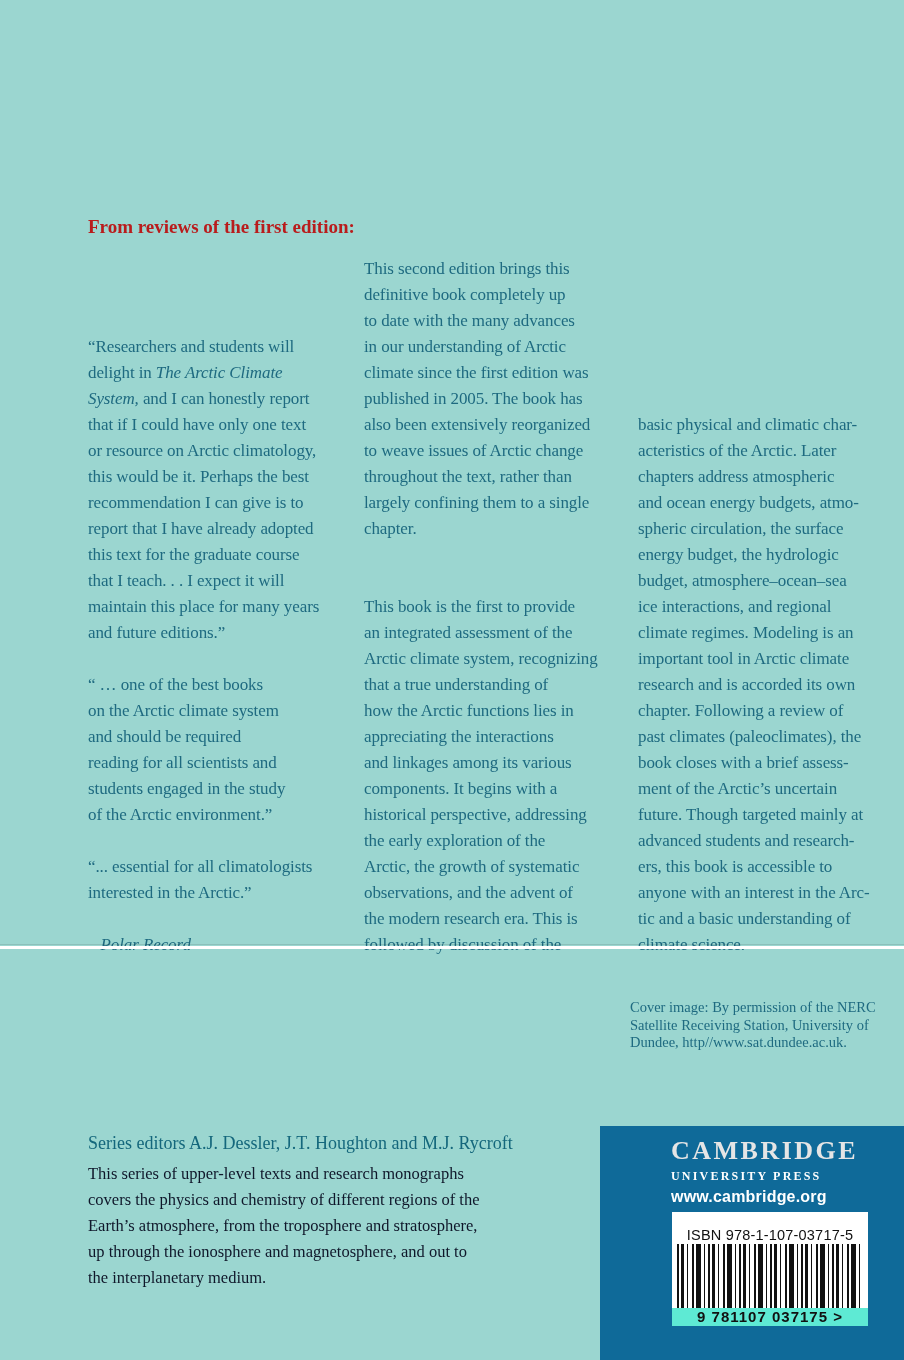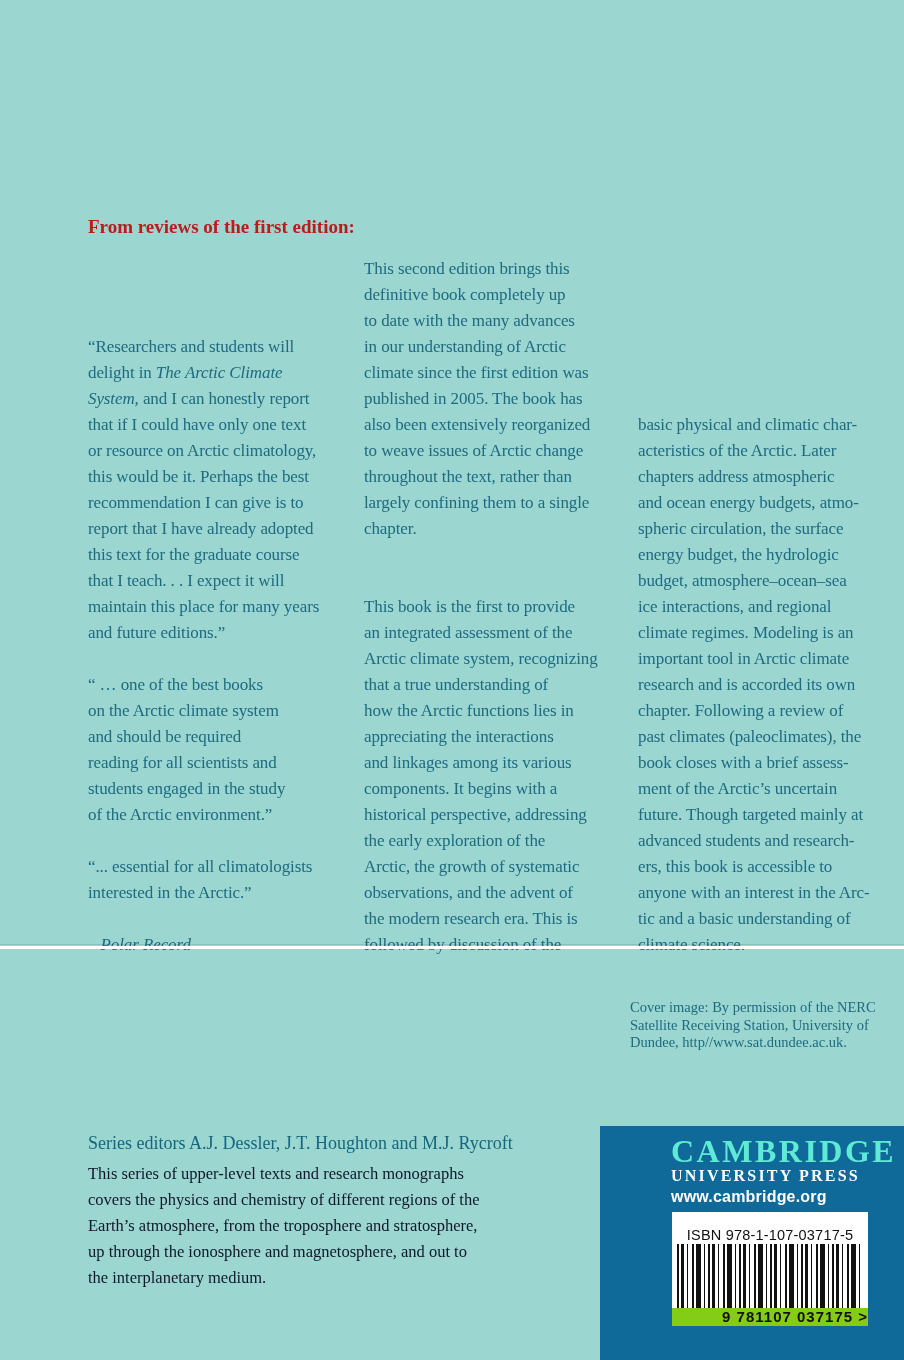--- a/index.html
+++ b/index.html
@@ -58,26 +58,26 @@
     font-size:16.5px;line-height:26px;white-space:pre-line;
     color:#0f172a;
   }
   .publisher-panel{
     position:absolute;left:600px;top:1126px;width:304px;height:234px;
     background:#0f6a99;
   }
   .pub-inner{position:absolute;left:71px;top:10px;width:198px;}
   .pub-name{
     font-family:"Liberation Serif", serif;font-weight:bold;
-    color:#5eead4;font-size:32px;line-height:30px;letter-spacing:2.5px;
+    color:#e5e5e5;font-size:26px;line-height:30px;letter-spacing:2.5px;
     white-space:nowrap;
   }
   .pub-subname{
     font-family:"Liberation Serif", serif;font-weight:bold;
-    color:#ffffff;font-size:16px;line-height:20px;letter-spacing:2.2px;
+    color:#ffffff;font-size:12px;line-height:20px;letter-spacing:2.2px;
     white-space:nowrap;
   }
   .pub-web{
     font-family:"Liberation Sans", sans-serif;font-weight:bold;
     color:#ffffff;font-size:16px;line-height:22px;letter-spacing:0.2px;
   }
   .barcode-box{
     position:absolute;left:72px;top:86px;width:196px;height:104px;
     background:#ffffff;
   }
@@ -93,22 +93,22 @@
       #111 0 2px, #fff 2px 4px,
       #111 4px 7px, #fff 7px 10px,
       #111 10px 11px, #fff 11px 15px,
       #111 15px 17px, #fff 17px 19px,
       #111 19px 24px, #fff 24px 27px,
       #111 27px 28px, #fff 28px 31px);
   }
   .barcode-digits{
     font-family:"Liberation Sans", sans-serif;font-weight:bold;
     color:#111111;font-size:15px;line-height:18px;
-    text-align:right;letter-spacing:1px;white-space:nowrap;
-    background:#84cc16;
+    text-align:center;letter-spacing:1px;white-space:nowrap;
+    background:#5eead4;
   }
 </style>
 </head>
 <body>
 
 <div class="page">
 
 
   <div class="reviews-heading">From reviews of the first edition:</div>
 

